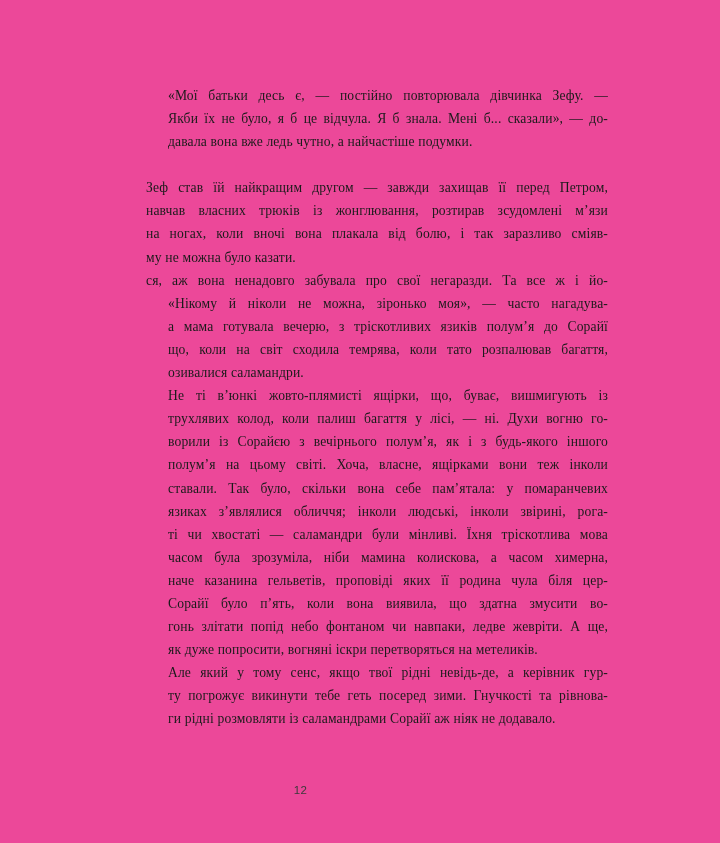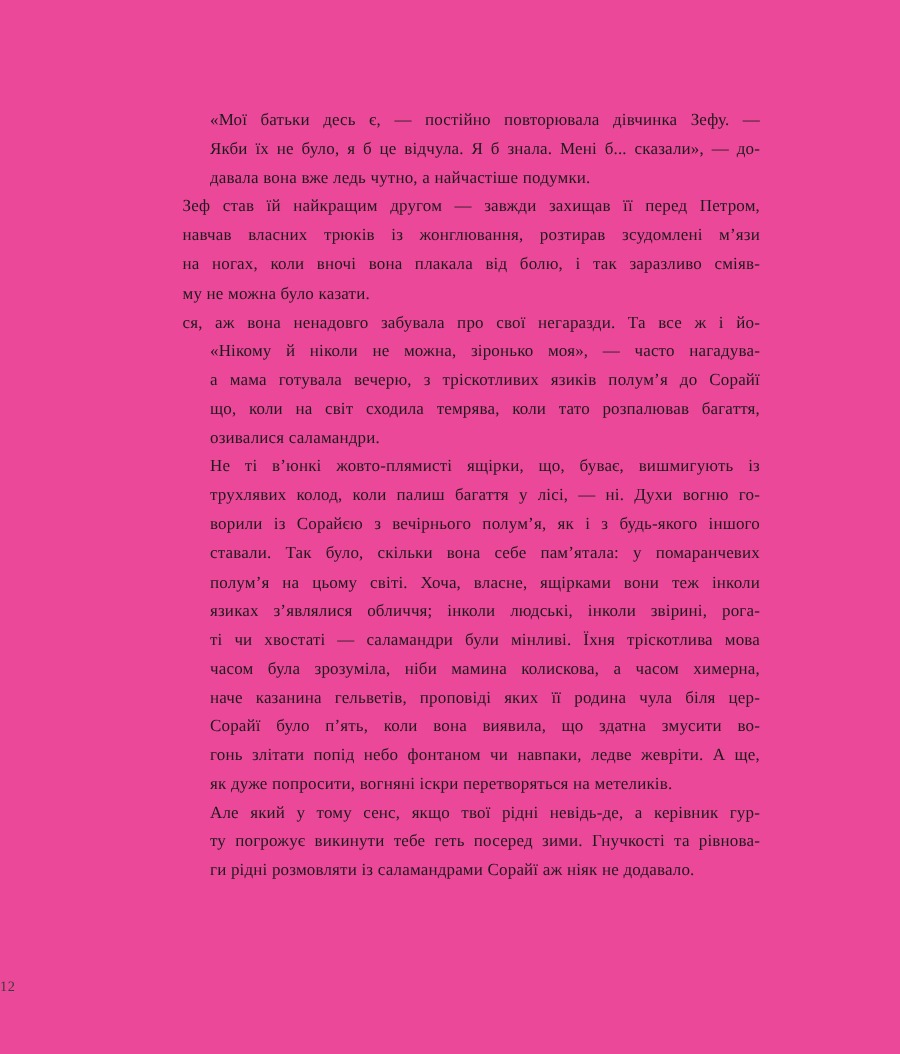--- a/index.html
+++ b/index.html
@@ -35,20 +35,21 @@
     text-align-last: left;
     text-indent: 22px;
     letter-spacing: 0.01em;
     word-spacing: 0.005em;
     hyphens: none;
     white-space: normal;
   }
 
   
   .para.block-break {
+    margin-top: 23px;
     text-indent: 0;
   }
 
   
   .para .ln {
     display: block;
     text-align: justify;
     text-align-last: justify;
   }
   .para .ln.last {
@@ -59,22 +60,22 @@
   }
   .para.block-break .ln.first {
     text-indent: 0;
   }
 
   .folio {
     position: absolute;
     left: 0;
     top: 784px;
     width: 601px;
-    text-align: left;
-    font-family: Liberation Serif, serif;
+    text-align: center;
+    font-family: Liberation Sans, sans-serif;
     font-size: 11.5px;
     color: #3a3a3a;
     letter-spacing: 0.04em;
   }
 </style>
 </head>
 <body>
 
 <div class="page">
 
@@ -95,22 +96,22 @@
       <p class="para">
         <span class="ln first">«Нікому й ніколи не можна, зіронько моя», — часто нагадува-</span>
         <span class="ln">а мама готувала вечерю, з тріскотливих язиків полум’я до Сорайї</span>
         <span class="ln">що, коли на світ сходила темрява, коли тато розпалював багаття,</span>
         <span class="ln last">озивалися саламандри.</span>
       </p>
       <p class="para">
         <span class="ln first">Не ті в’юнкі жовто-плямисті ящірки, що, буває, вишмигують із</span>
         <span class="ln">трухлявих колод, коли палиш багаття у лісі, — ні. Духи вогню го-</span>
         <span class="ln">ворили із Сорайєю з вечірнього полум’я, як і з будь-якого іншого</span>
+        <span class="ln">полум’я на цьому світі. Хоча, власне, ящірками вони теж інколи</span>
         <span class="ln">ставали. Так було, скільки вона себе пам’ятала: у помаранчевих</span>
-        <span class="ln">полум’я на цьому світі. Хоча, власне, ящірками вони теж інколи</span>
         <span class="ln">язиках з’являлися обличчя; інколи людські, інколи звірині, рога-</span>
         <span class="ln">ті чи хвостаті — саламандри були мінливі. Їхня тріскотлива мова</span>
         <span class="ln">часом була зрозуміла, ніби мамина колискова, а часом химерна,</span>
         <span class="ln">наче казанина гельветів, проповіді яких її родина чула біля цер-</span>
       </p>
       <p class="para">
         <span class="ln first">Сорайї було п’ять, коли вона виявила, що здатна змусити во-</span>
         <span class="ln">гонь злітати попід небо фонтаном чи навпаки, ледве жевріти. А ще,</span>
         <span class="ln last">як дуже попросити, вогняні іскри перетворяться на метеликів.</span>
       </p>

